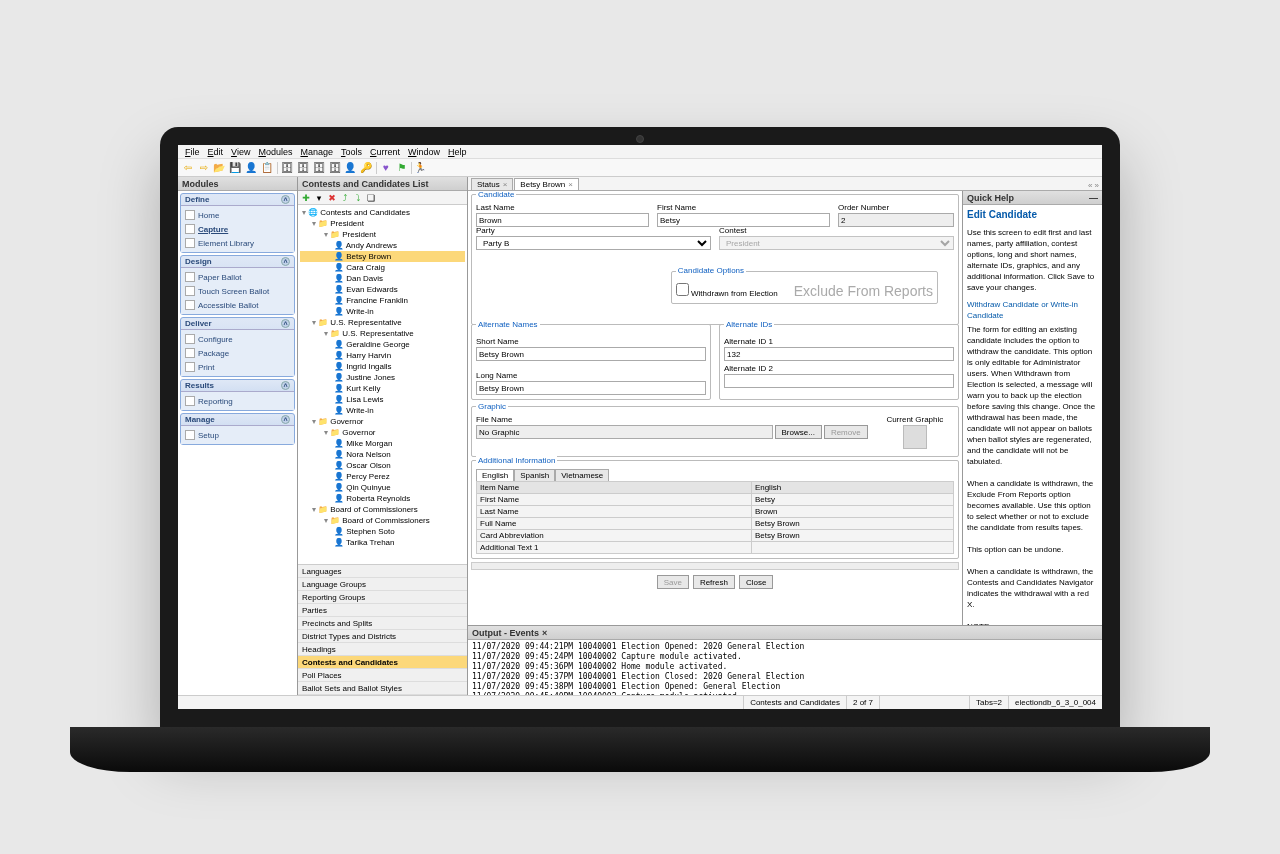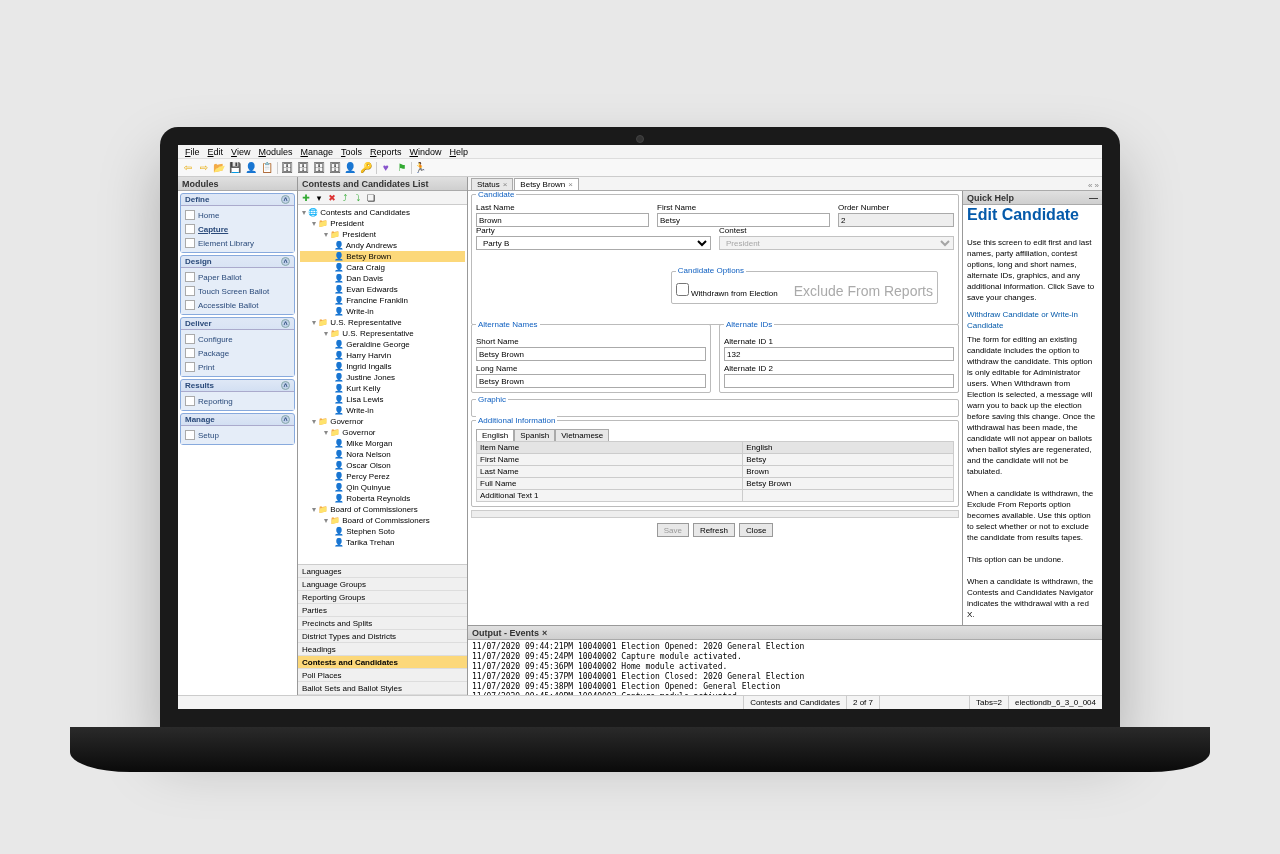--- a/index.html
+++ b/index.html
@@ -56,21 +56,21 @@
 input[readonly], select[disabled] { background:#eee;}
 .btn { height:14px; font-size:8px; padding:0 6px; background:#e8e8e8; border:1px solid #999;}
 .btn:disabled { color:#999;}
 .tbl { width:100%; border-collapse:collapse; font-size:8px;}
 .tbl th,.tbl td { border:1px solid #ccc; padding:1px 3px; text-align:left; height:12px; background:#f4f4f4;}
 .tbl th { background:#e4e4e4; font-weight:normal;}
 .btnrow { display:flex; justify-content:center; gap:4px; padding:3px;}
 
 .help { width:140px; border-left:1px solid #999; display:flex; flex-direction:column;}
 .help-body { flex:1; padding:4px; font-size:8px; line-height:11px; overflow:auto;}
-.help-body h3 { font-size:16px; color:#055aaa; margin-bottom:17px;}
+.help-body h3 { font-size:10px; color:#055aaa; margin-bottom:7px;}
 .help-body .link { color:#055aaa; margin:6px 0 3px;}
 
 .output { height:70px; border-top:1px solid #999;}
 .out-body { font-family:Consolas,monospace; font-size:8px; padding:2px 4px; line-height:10px; white-space:pre;}
 
 .statusbar { height:14px; border-top:1px solid #ccc; background:#f4f4f4; display:flex; font-size:8px; align-items:center;}
 .statusbar .cell { border-left:1px solid #ccc; padding:0 6px; height:100%; display:flex; align-items:center;}
 .statusbar .grow { flex:1;}
 .tg { width:8px; height:8px; display:inline-block; font-size:8px; color:#888; text-align:center;}
 </style>
@@ -82,21 +82,21 @@
   <div class="screen">
 
 
     <div class="menubar">
       <span>File</span>
       <span>Edit</span>
       <span>View</span>
       <span>Modules</span>
       <span>Manage</span>
       <span>Tools</span>
-      <span>Reports</span>
+      <span>Current</span>
       <span>Window</span>
       <span>Help</span>
     </div>
 
     <div class="toolbar">
       <span class="tb" style="color:#e6a800">⇦</span>
       <span class="tb" style="color:#e6a800">⇨</span>
       <span class="tb" style="color:#e6a800">📂</span>
       <span class="tb" style="color:#5a5">💾</span>
       <span class="tb">👤</span>
@@ -266,38 +266,52 @@
               </div>
               <div style="clear:both"></div>
             </div>
 
             <div class="row">
               <div class="fs" style="flex:1"><span class="lg">Alternate Names</span>
                 <div class="col">
                     <span class="lbl">Short Name</span>
                   <input type="text" value="Betsy Brown" style="">
                   </div>
-                <div class="col" style="margin-top:3px">
+                <div class="col" style="margin-top:10px">
                     <span class="lbl">Long Name</span>
                   <input type="text" value="Betsy Brown" style="">
                   </div>
               </div>
               <div class="fs" style="flex:1"><span class="lg">Alternate IDs</span>
                 <div class="col">
                     <span class="lbl">Alternate ID 1</span>
                   <input type="text" value="132" style="">
                   </div>
                 <div class="col" style="margin-top:3px">
                     <span class="lbl">Alternate ID 2</span>
                   <input type="text" style="">
                   </div>
               </div>
             </div>
 
             <div class="fs"><span class="lg">Graphic</span>
+              <div class="row">
+                <div class="col" style="flex:3">
+                    <span class="lbl">File Name</span>
+                  <div style="display:flex;gap:2px">
+                    <input type="text" readonly="" style="flex: 1 1 0%;" value="No Graphic">
+                    <button class="btn">Browse...</button>
+                    <button class="btn" disabled="">Remove</button>
+                  </div>
+                </div>
+                <div class="col" style="flex:0.6;align-items:center">
+                    <span class="lbl">Current Graphic</span>
+                  <div style="width:24px;height:24px;background:#ddd;border:1px solid #bbb"></div>
+                  </div>
+              </div>
             </div>
 
             <div class="fs"><span class="lg">Additional Information</span>
               <div style="display:flex;font-size:8px;margin-top:-4px">
                 <span style="padding:1px 5px;border:1px solid #aaa;border-bottom:none;background:#fff">English</span>
                 <span style="padding:1px 5px;border:1px solid #aaa;border-bottom:none;background:#e8e8e8">Spanish</span>
                 <span style="padding:1px 5px;border:1px solid #aaa;border-bottom:none;background:#e8e8e8">Vietnamese</span>
               </div>
               <table class="tbl">
                 <tbody>
@@ -310,20 +324,24 @@
                     <tr>
                       <td>First Name</td>
                       <td>Betsy</td>
                     </tr>
                     <tr>
                       <td>Last Name</td>
                       <td>Brown</td>
                     </tr>
                     <tr>
                       <td>Full Name</td>
+                      <td>Betsy Brown</td>
+                    </tr>
+                    <tr>
+                      <td>Card Abbreviation</td>
                       <td>Betsy Brown</td>
                     </tr>
                     <tr>
                       <td>Additional Text 1</td>
                       <td></td>
                     </tr>
                   </tbody>
               </table>
             </div>
             <div style="height:8px;background:#eee;border:1px solid #ccc;margin:2px 0"></div>

